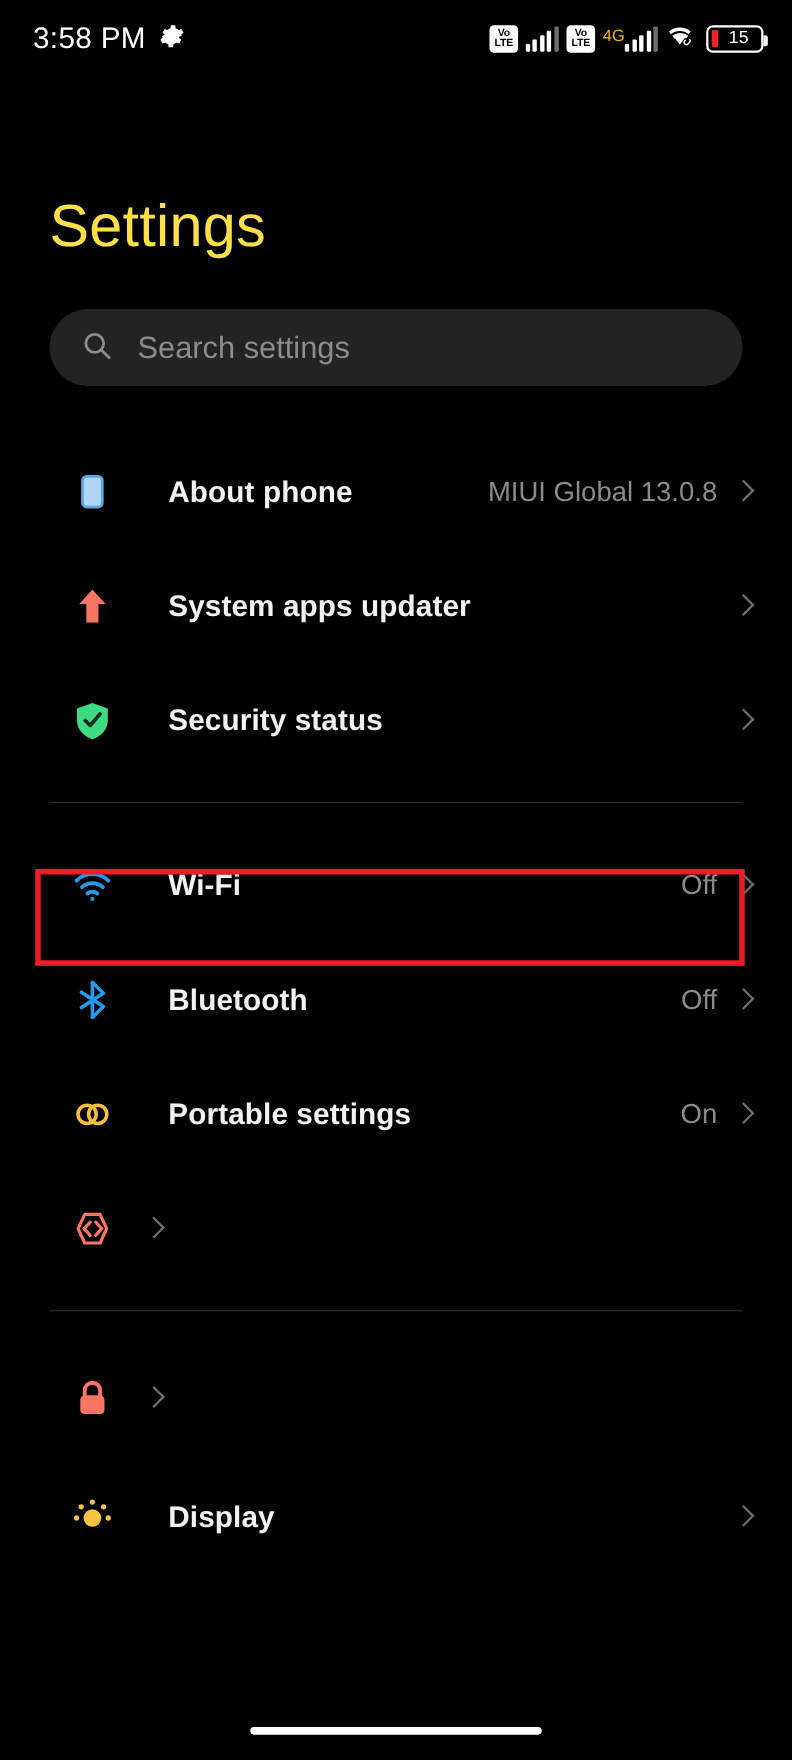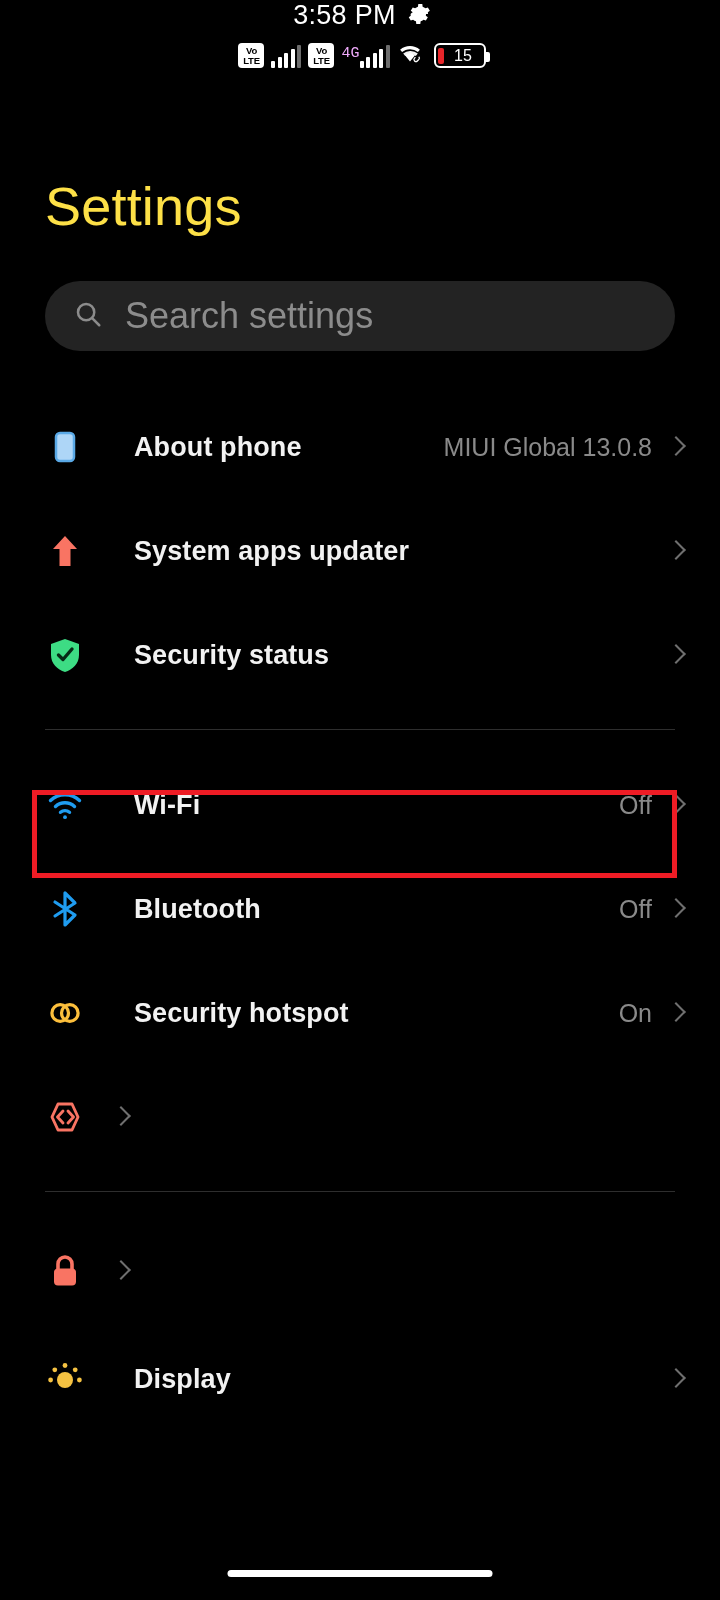--- a/index.html
+++ b/index.html
@@ -9,40 +9,39 @@
     font-family:"Liberation Sans", sans-serif;
     overflow:hidden;
   }
   #screen { position:relative; width:720px; height:1600px; background:#000; }
 
   
   .statusbar {
     position:absolute; top:0; left:0; width:720px; height:70px;
     display:flex; align-items:center; justify-content:space-between;
     padding:0 26px 0 30px;
-    flex-direction:column;
   }
   .sb-left { display:flex; align-items:center; gap:11px; }
   .sb-time { color:#fff; font-size:27px; letter-spacing:.3px; font-weight:400; }
   .sb-right { display:flex; align-items:center; gap:7px; }
   .volte {
     width:26px; height:25px; background:#fff; border-radius:4px;
     display:flex; flex-direction:column; align-items:center; justify-content:center;
     color:#000; line-height:.95;text-align:center;
   }
   .volte b { font-size:9.5px; font-weight:700; letter-spacing:-.2px; }
   .volte i { font-size:9.5px; font-weight:700; font-style:normal; letter-spacing:-.2px; }
   .bars { display:flex; align-items:flex-end; gap:2.5px; height:24px; }
   .bars span { width:4px; background:#fff; border-radius:1px; }
   .bars span:nth-child(1){height:7px}
   .bars span:nth-child(2){height:11px}
   .bars span:nth-child(3){height:15px}
   .bars span:nth-child(4){height:19px}
   .bars span:nth-child(5){height:23px;background:#6d6d6d}
-  .netlabel { color:#f0abfc; font-size:15px; margin-right:-3px; align-self:flex-start; margin-top:1px;font-family:Liberation Mono, monospace; }
+  .netlabel { color:#eab308; font-size:15px; margin-right:-3px; align-self:flex-start; margin-top:1px; }
   .sig-group { display:flex; align-items:flex-end; gap:3px; }
   .batt {
     position:relative; width:52px; height:25px; border:2px solid #fff;
     border-radius:6px; display:flex; align-items:center; justify-content:center;
   }
   .batt:after{ content:""; position:absolute; right:-6px; top:7px; width:4px; height:10px;
                background:#fff; border-radius:0 2px 2px 0; }
   .batt-fill { position:absolute; left:2.5px; top:2.5px; bottom:2.5px; width:6px;
                background:#e8262a; border-radius:2px; }
   .batt-num { position:relative; color:#fff; font-size:16px; font-weight:500; margin-left:7px; }
@@ -52,27 +51,27 @@
     position:absolute; top:175px; left:45px;
     color:#fde047; font-size:54px; font-weight:300; letter-spacing:.2px;
   }
 
   
   .searchbar {
     position:absolute; top:281px; left:45px; width:630px; height:70px;
     background:#232323; border-radius:35px;
     display:flex; align-items:center; padding-left:28px; gap:22px;
   }
-  .search-ph { color:#8c8c8c; font-size:36px; }
+  .search-ph { color:#8c8c8c; font-size:28px; }
 
   
   .list { position:absolute; top:395px; left:0; width:720px; }
   .row {
     position:relative; display:flex; align-items:center;
-    height:104px; padding:0 38px 0 45px;text-decoration:underline;
+    height:104px; padding:0 38px 0 64px;text-decoration:underline;
   }
   .row.tall { height:112px; align-items:center; }
   .row-icon {
     width:52px; min-width:52px; display:flex; align-items:center; justify-content:flex-start;
   }
   .row-label {
     flex:1; color:#f2f2f2; font-size:27px; font-weight:600;
     margin-left:37px; line-height:1.35; letter-spacing:.1px;
   }
   .row-value { color:#8a8a8a; font-size:25px; margin-right:16px; white-space:nowrap; }
@@ -238,21 +237,21 @@
         <div class="chev"></div>
       </div>
 
       <div class="row">
         <div class="row-icon">
           <svg width="40" height="40" viewBox="0 0 40 40" fill="none" stroke="#fcbf3c" stroke-width="3.2">
             <circle cx="15.2" cy="20" r="8.3"></circle>
             <circle cx="24.8" cy="20" r="8.3"></circle>
           </svg>
         </div>
-        <div class="row-label">Security hotspot</div>
+        <div class="row-label">Portable settings</div>
         <div class="row-value">On</div>
         <div class="chev"></div>
       </div>
 
       <div class="row">
         <div class="row-icon">
           <svg width="40" height="40" viewBox="0 0 40 40" fill="none" stroke="#f97463" stroke-width="2.9" stroke-linejoin="round" stroke-linecap="round">
             <path d="M13 7 H27 L33 20 L27 33 H13 L7 20 Z"></path>
             <path d="M18 14 L12.5 20 L18 26"></path>
             <path d="M23 14 L28.5 20 L23 26"></path>

